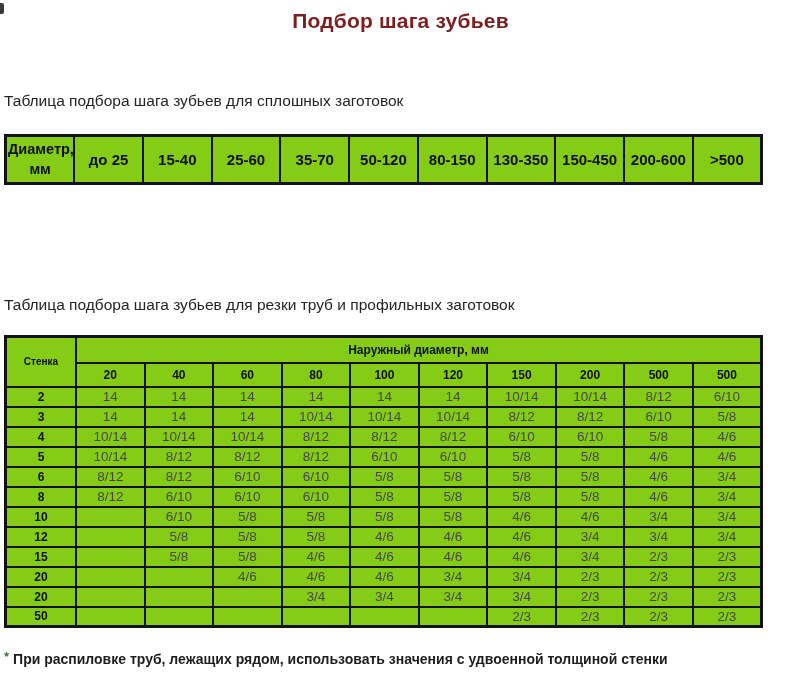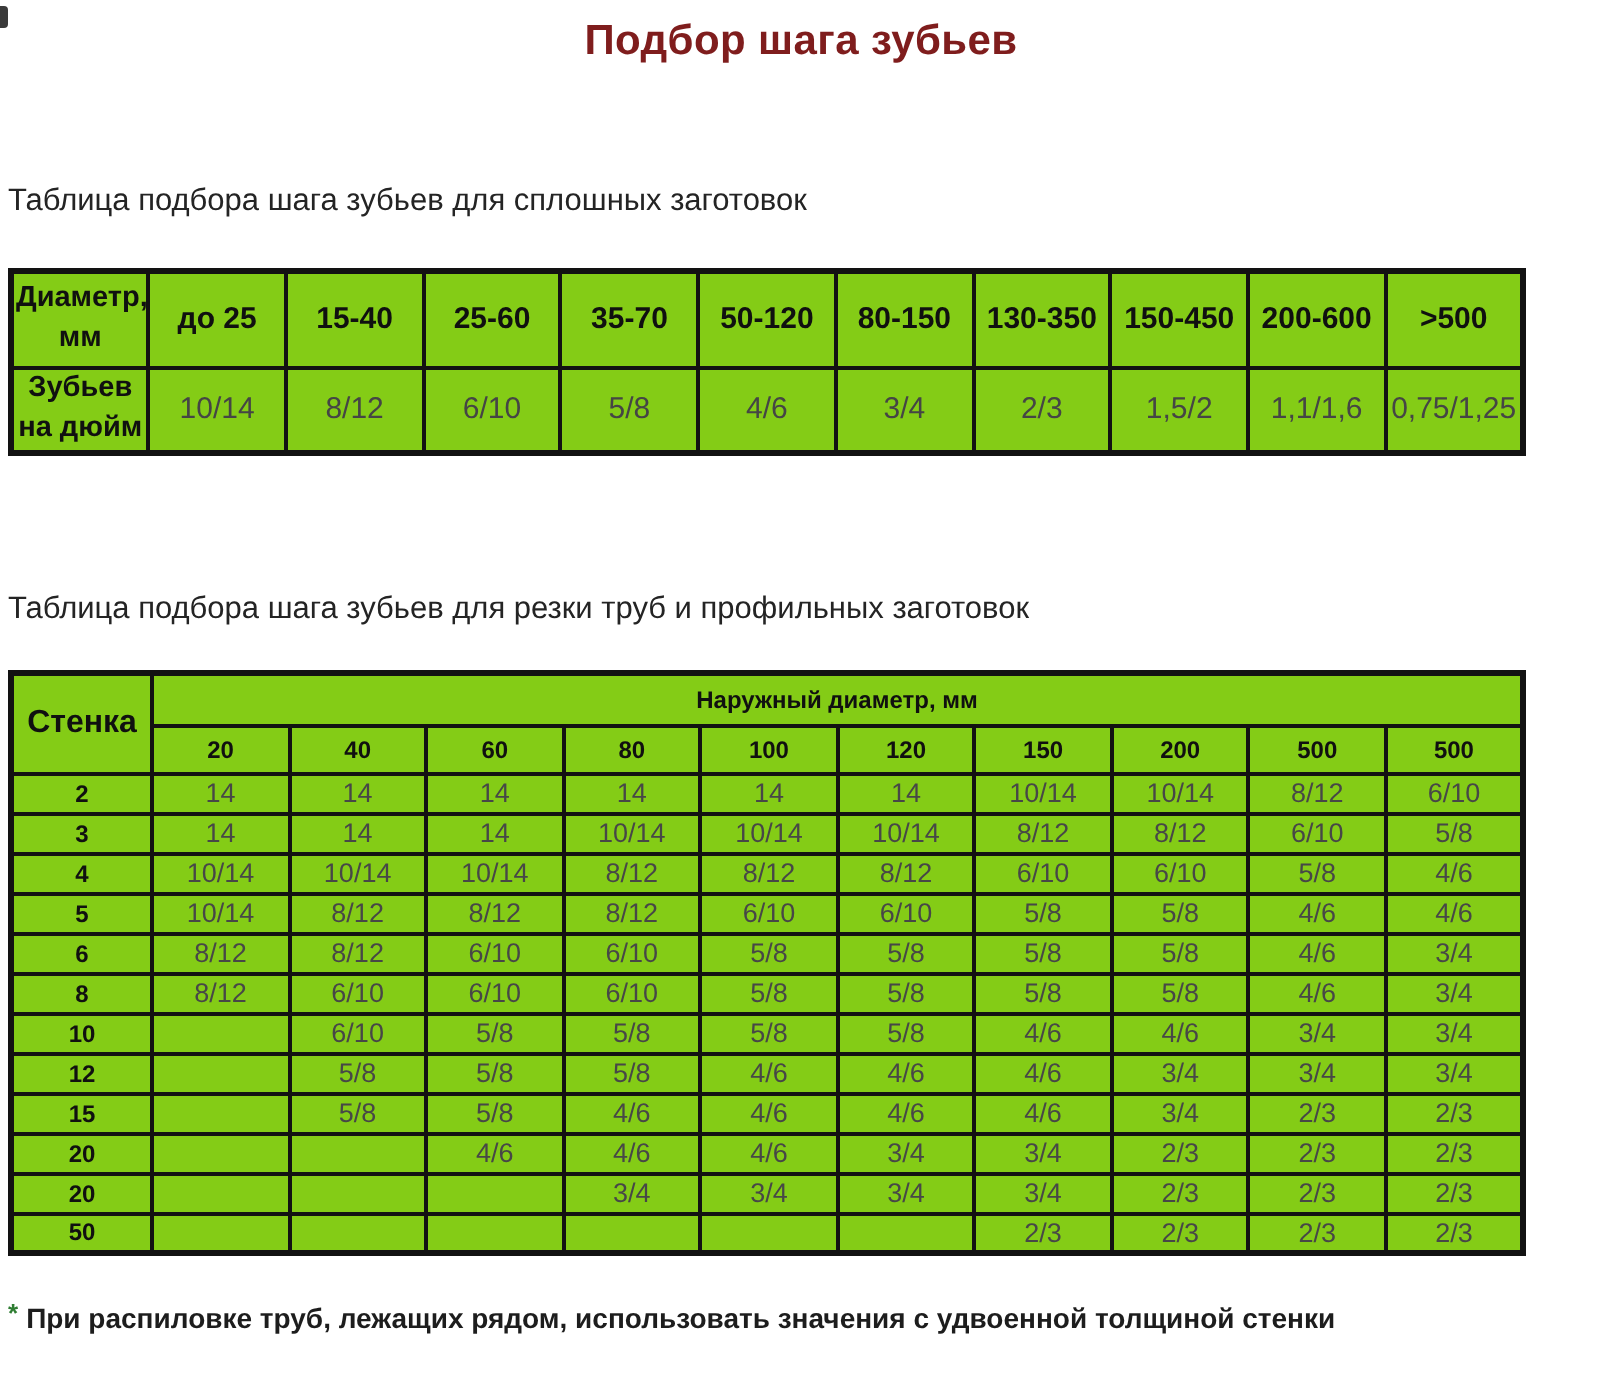--- a/index.html
+++ b/index.html
@@ -35,21 +35,21 @@
   .tbl1 .hdr-row{height:48px;}
   .tbl1 .val-row{height:43px;}
   .tbl1 .rowhead{font-size:14.5px;line-height:1.35;}
   
   .tbl2{top:335px;}
   .tbl2 th{font-size:12px;font-weight:bold;color:#101010;}
   .tbl2 td{font-size:13.5px;font-weight:normal;color:#474747;}
   .tbl2 .group-row{height:26px;}
   .tbl2 .colhdr-row{height:24px;}
   .tbl2 .data-row{height:20px;}
-  .tbl2 .corner{width:66px;font-size:16px;}
+  .tbl2 .corner{width:66px;font-size:10px;}
   
   .footnote{
     position:absolute;top:651px;left:4px;width:759px;text-align:left;
     font-size:14px;font-weight:bold;color:#1d1d1d;
   }
   .footnote .marker{
     font-weight:bold;position:relative;top:-3px;font-size:13px;margin-right:4px;
   }
 </style>
 </head>
@@ -69,33 +69,20 @@
     <th>15-40</th>
     <th>25-60</th>
     <th>35-70</th>
     <th>50-120</th>
     <th>80-150</th>
     <th>130-350</th>
     <th>150-450</th>
     <th>200-600</th>
     <th>&gt;500</th>
   </tr>
-  <tr class="val-row">
-    <th class="rowhead">Зубьев на дюйм</th>
-    <td>10/14</td>
-    <td>8/12</td>
-    <td>6/10</td>
-    <td>5/8</td>
-    <td>4/6</td>
-    <td>3/4</td>
-    <td>2/3</td>
-    <td>1,5/2</td>
-    <td>1,1/1,6</td>
-    <td>0,75/1,25</td>
-  </tr>
 </tbody>
   </table>
 
 <div class="caption caption-2">Таблица подбора шага зубьев для резки труб и профильных заготовок</div>
 
 <table class="tbl tbl2">
   <tbody>
       <tr class="group-row">
     <th class="corner" rowspan="2">Стенка</th>
     <th class="group" colspan="10">Наружный диаметр, мм</th>

